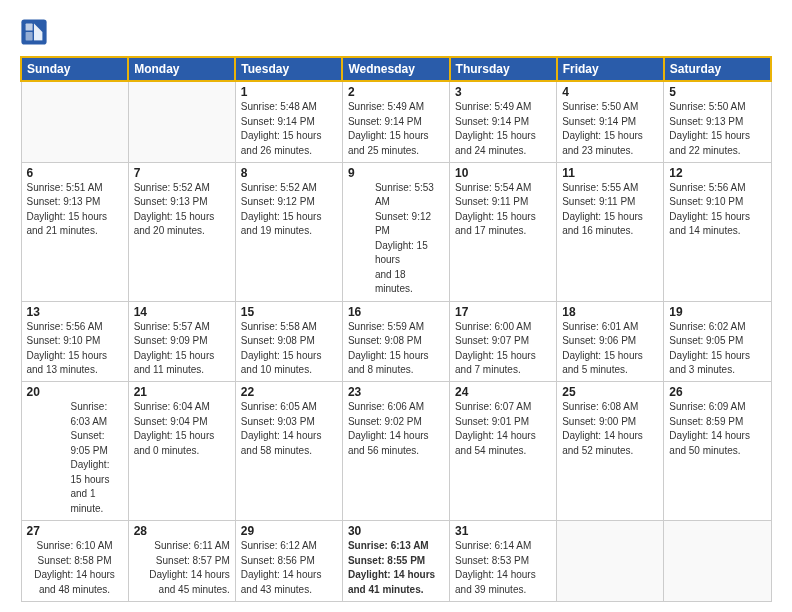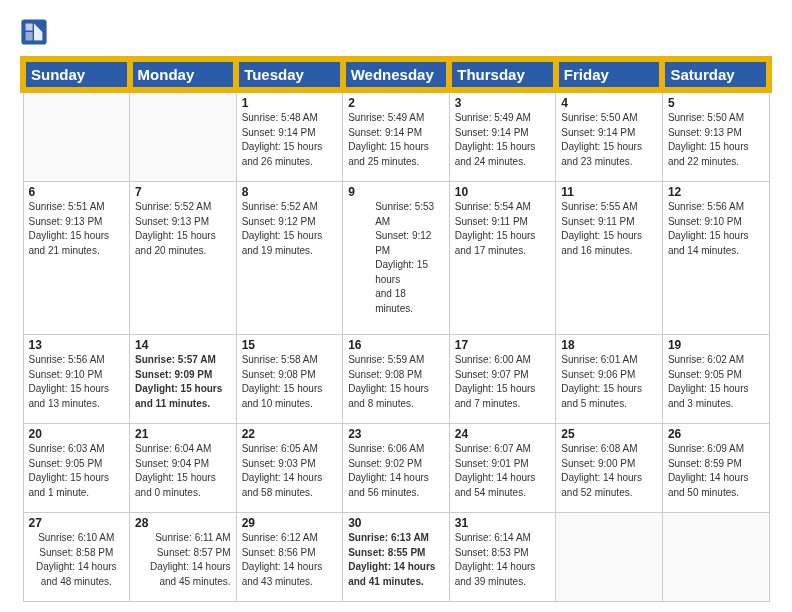--- a/index.html
+++ b/index.html
@@ -47,25 +47,25 @@
       color: #444;
     }
     .calendar {
       width: 100%;
       border-collapse: collapse;
       flex: 1;
     }
     .calendar th {
       background: #2a5caa;
       color: #fff;
-      font-size: 15px;
+      font-size: 12px;
       font-weight: bold;
       padding: 4px 5px;
       text-align: left;
-      border: 6px solid #eab308;
+      border: 2px solid #eab308;
     }
     .calendar td {
       border: 1px solid #ccc;
       vertical-align: top;
       padding: 3px 5px;
       font-size: 9.5px;
       color: #333;
       width: calc(100% / 7);
       height: 78px;
     }
@@ -215,21 +215,21 @@
         <tr>
           <td>
             <span class="day-num">13</span>
             <div class="day-info" style="white-space: pre-line;">Sunrise: 5:56 AM
 Sunset: 9:10 PM
 Daylight: 15 hours
 and 13 minutes.</div>
           </td>
           <td>
             <span class="day-num">14</span>
-            <div class="day-info" style="white-space: pre-line; font-weight: bold;">Sunrise: 5:57 AM
+            <div class="day-info" style="white-space: pre-line;">Sunrise: 5:57 AM
 Sunset: 9:09 PM
 Daylight: 15 hours
 and 11 minutes.</div>
           </td>
           <td>
             <span class="day-num">15</span>
             <div class="day-info" style="white-space: pre-line;">Sunrise: 5:58 AM
 Sunset: 9:08 PM
 Daylight: 15 hours
 and 10 minutes.</div>
@@ -259,21 +259,21 @@
             <span class="day-num">19</span>
             <div class="day-info" style="white-space: pre-line;">Sunrise: 6:02 AM
 Sunset: 9:05 PM
 Daylight: 15 hours
 and 3 minutes.</div>
           </td>
         </tr>
         <tr>
           <td>
             <span class="day-num">20</span>
-            <div class="day-info" style="white-space: pre-line;">Sunrise: 6:03 AM
+            <div class="day-info" style="white-space: pre-line; margin-left: 44px;">Sunrise: 6:03 AM
 Sunset: 9:05 PM
 Daylight: 15 hours
 and 1 minute.</div>
           </td>
           <td>
             <span class="day-num">21</span>
             <div class="day-info" style="white-space: pre-line;">Sunrise: 6:04 AM
 Sunset: 9:04 PM
 Daylight: 15 hours
 and 0 minutes.</div>

